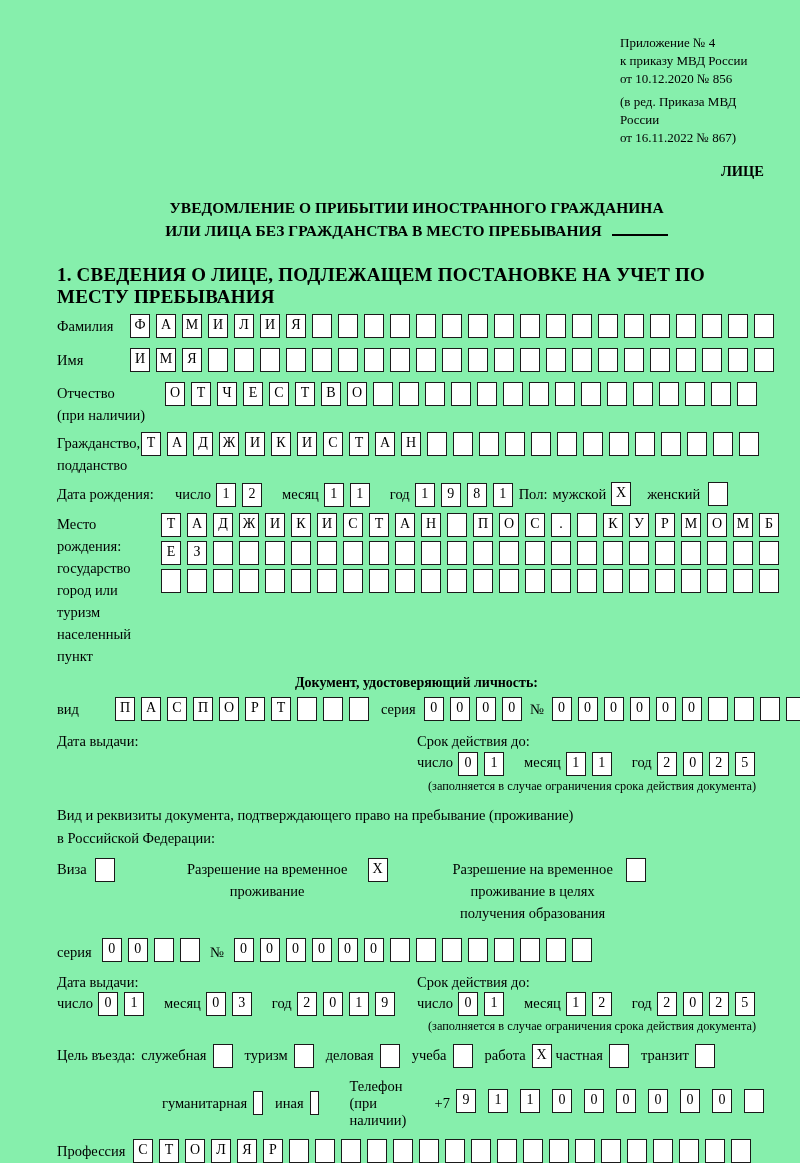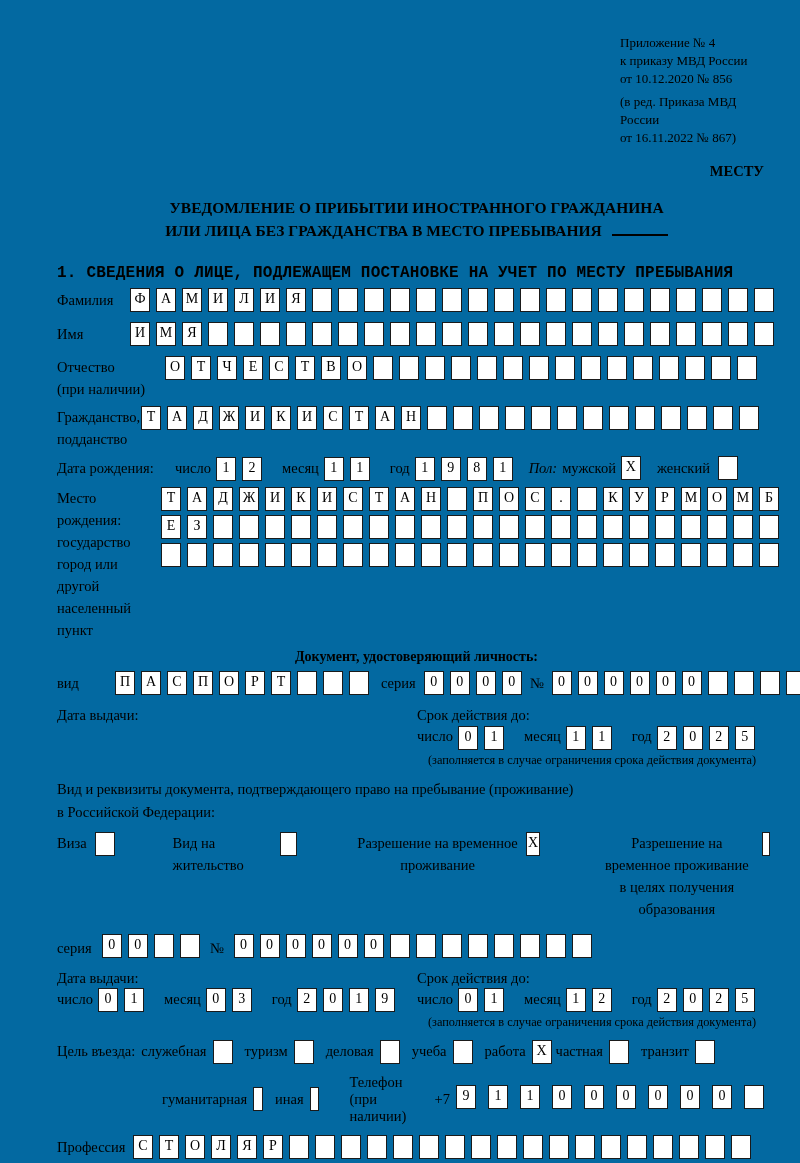--- a/index.html
+++ b/index.html
@@ -1,29 +1,29 @@
 <!DOCTYPE html>
 <html><head>
 <meta charset="utf-8">
 <style>
   html,body{margin:0;padding:0;background:#888;}
   .page{
-    width:800px;height:1163px;background:#0369a1;color:#000;
+    width:800px;height:1163px;background:#86efac;color:#000;
     font-family:"Liberation Serif","DejaVu Serif",serif;
     box-sizing:border-box;padding:34px 24px 0 57px;
     position:relative;overflow:hidden;margin:0 auto;
   }
   
   .hdr{margin-left:563px;font-size:13px;line-height:18px;}
   .hdr .g2{margin-top:5px;}
   .forma{margin-top:16px;text-align:right;padding-right:12px;font-weight:bold;font-size:14.5px;}
   
   .title{margin-top:16px;text-align:center;font-weight:bold;font-size:15.5px;line-height:23px;}
   .uline{display:inline-block;width:56px;border-bottom:2px solid #000;margin-left:10px;}
-  .sec1{margin-top:22px;font-weight:bold;font-size:16px;letter-spacing:.2px;font-family:Liberation Mono, monospace;}
+  .sec1{margin-top:22px;font-weight:bold;font-size:19px;letter-spacing:.2px;}
   
   .frow{display:flex;align-items:flex-start;margin-top:6px;}
   .lbl{font-size:14.5px;line-height:24px;flex:0 0 auto;}
   .lblcol{font-size:14.5px;line-height:22px;flex:0 0 auto;}
   .w73{width:73px}.w108{width:108px}.w84{width:84px}.w104{width:104px}
   .w58{width:58px}.w76{width:76px}
   .boxcol{flex:1 1 auto;}
   .boxrow{display:block;white-space:nowrap;margin-bottom:4px;}
   .cbox{
     display:inline-block;box-sizing:border-box;width:20px;height:24px;
@@ -63,21 +63,21 @@
 
 <div class="page">
 
   <div class="hdr">
     <div>Приложение № 4</div>
     <div>к приказу МВД России</div>
     <div>от 10.12.2020 № 856</div>
     <div class="g2">(в ред. Приказа МВД России</div>
     <div>от 16.11.2022 № 867)</div>
   </div>
-  <div class="forma">МЕСТУ</div>
+  <div class="forma">ЛИЦЕ</div>
 
   <div class="title">
     <div>УВЕДОМЛЕНИЕ О ПРИБЫТИИ ИНОСТРАННОГО ГРАЖДАНИНА</div>
     <div><span>ИЛИ ЛИЦА БЕЗ ГРАЖДАНСТВА В МЕСТО ПРЕБЫВАНИЯ</span><span class="uline"></span></div>
   </div>
 
   <div class="sec1">1. СВЕДЕНИЯ О ЛИЦЕ, ПОДЛЕЖАЩЕМ ПОСТАНОВКЕ НА УЧЕТ ПО МЕСТУ ПРЕБЫВАНИЯ</div>
 
   <div class="frow">
     <span class="lbl w73">Фамилия</span>
@@ -101,32 +101,32 @@
     <span class="lblcol w84">
       <span>Гражданство,</span><br>
       <span>подданство</span>
     </span>
     <span class="boxrow"><span class="cbox">Т</span><span class="cbox">А</span><span class="cbox">Д</span><span class="cbox">Ж</span><span class="cbox">И</span><span class="cbox">К</span><span class="cbox">И</span><span class="cbox">С</span><span class="cbox">Т</span><span class="cbox">А</span><span class="cbox">Н</span><span class="cbox"></span><span class="cbox"></span><span class="cbox"></span><span class="cbox"></span><span class="cbox"></span><span class="cbox"></span><span class="cbox"></span><span class="cbox"></span><span class="cbox"></span><span class="cbox"></span><span class="cbox"></span><span class="cbox"></span><span class="cbox"></span></span>
   </div>
 
   <div class="frow">
     <span class="lbl" style="width:118px;">Дата рождения:</span>
     <span class="dgroup"><span class="dlab">число</span><span class="cbox">1</span><span class="cbox">2</span><span class="dlab">месяц</span><span class="cbox">1</span><span class="cbox">1</span><span class="dlab">год</span><span class="cbox">1</span><span class="cbox">9</span><span class="cbox">8</span><span class="cbox">1</span></span>
-    <span class="lbl" style="margin-left:10px;font-style:italic;">Пол:</span>
+    <span class="lbl" style="">Пол:</span>
     <span class="lbl" style="margin:0 5px;">мужской</span>
     <span class="cbox">X</span>
     <span class="lbl" style="margin:0 8px 0 10px;">женский</span>
     <span class="cbox"></span>
   </div>
 
   <div class="frow">
     <span class="lblcol w104">
       <span>Место рождения:</span><br>
       <span>государство</span><br>
-      <span>город или другой</span><br>
+      <span>город или туризм</span><br>
       <span>населенный пункт</span>
     </span>
     <span class="boxcol">
       <span class="boxrow"><span class="cbox">Т</span><span class="cbox">А</span><span class="cbox">Д</span><span class="cbox">Ж</span><span class="cbox">И</span><span class="cbox">К</span><span class="cbox">И</span><span class="cbox">С</span><span class="cbox">Т</span><span class="cbox">А</span><span class="cbox">Н</span><span class="cbox"></span><span class="cbox">П</span><span class="cbox">О</span><span class="cbox">С</span><span class="cbox">.</span><span class="cbox"></span><span class="cbox">К</span><span class="cbox">У</span><span class="cbox">Р</span><span class="cbox">М</span><span class="cbox">О</span><span class="cbox">М</span><span class="cbox">Б</span></span>
       <span class="boxrow"><span class="cbox">Е</span><span class="cbox">З</span><span class="cbox"></span><span class="cbox"></span><span class="cbox"></span><span class="cbox"></span><span class="cbox"></span><span class="cbox"></span><span class="cbox"></span><span class="cbox"></span><span class="cbox"></span><span class="cbox"></span><span class="cbox"></span><span class="cbox"></span><span class="cbox"></span><span class="cbox"></span><span class="cbox"></span><span class="cbox"></span><span class="cbox"></span><span class="cbox"></span><span class="cbox"></span><span class="cbox"></span><span class="cbox"></span><span class="cbox"></span></span>
       <span class="boxrow"><span class="cbox"></span><span class="cbox"></span><span class="cbox"></span><span class="cbox"></span><span class="cbox"></span><span class="cbox"></span><span class="cbox"></span><span class="cbox"></span><span class="cbox"></span><span class="cbox"></span><span class="cbox"></span><span class="cbox"></span><span class="cbox"></span><span class="cbox"></span><span class="cbox"></span><span class="cbox"></span><span class="cbox"></span><span class="cbox"></span><span class="cbox"></span><span class="cbox"></span><span class="cbox"></span><span class="cbox"></span><span class="cbox"></span><span class="cbox"></span></span>
     </span>
   </div>
 
   <div class="dochead">Документ, удостоверяющий личность:</div>
@@ -154,24 +154,20 @@
   <div class="intro">
     <div>Вид и реквизиты документа, подтверждающего право на пребывание (проживание)</div>
     <div>в Российской Федерации:</div>
   </div>
 
   <div class="optrow">
     <span class="opt">
       <span class="olbl">Виза</span>
       <span class="cbox"></span>
     </span>
-    <span class="opt" style="margin-left:14px;">
-      <span class="olbl">Вид на жительство</span>
-      <span class="cbox"></span>
-    </span>
     <span class="opt" style="margin-left:16px;">
       <span class="olbl center mw185">Разрешение на временное проживание</span>
       <span class="cbox">X</span>
     </span>
     <span class="opt" style="margin-left:16px;margin-right:0;">
       <span class="olbl center mw170">Разрешение на временное проживание в целях получения образования</span>
       <span class="cbox"></span>
     </span>
   </div>
 

